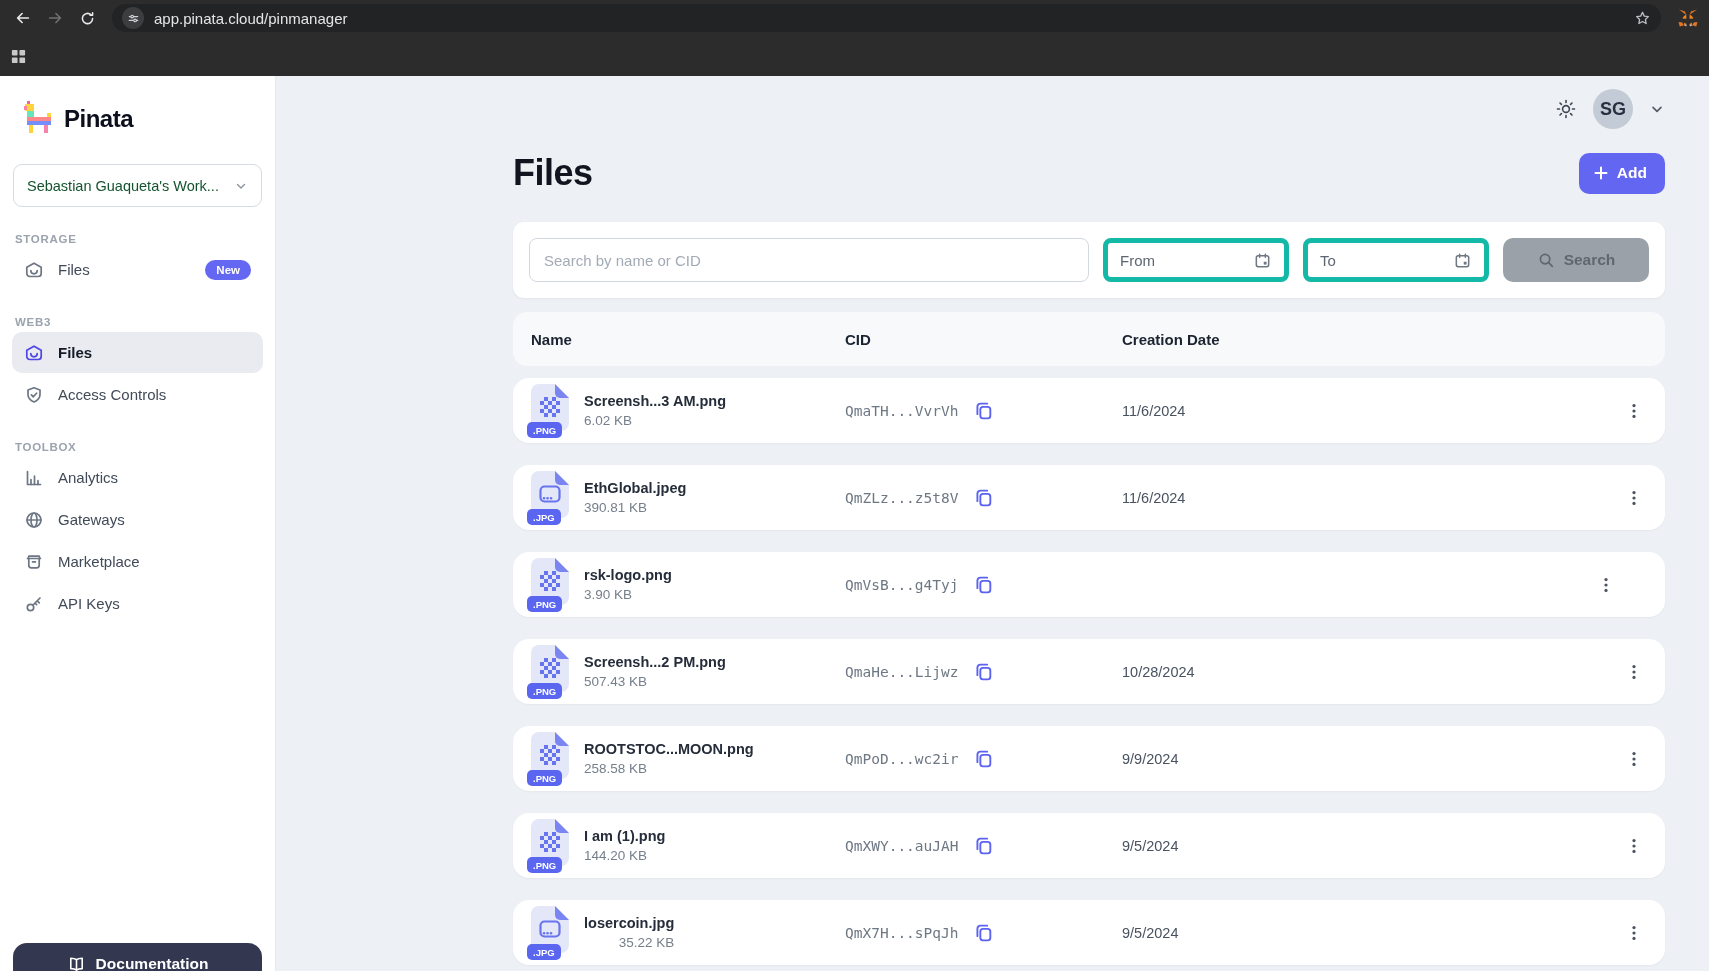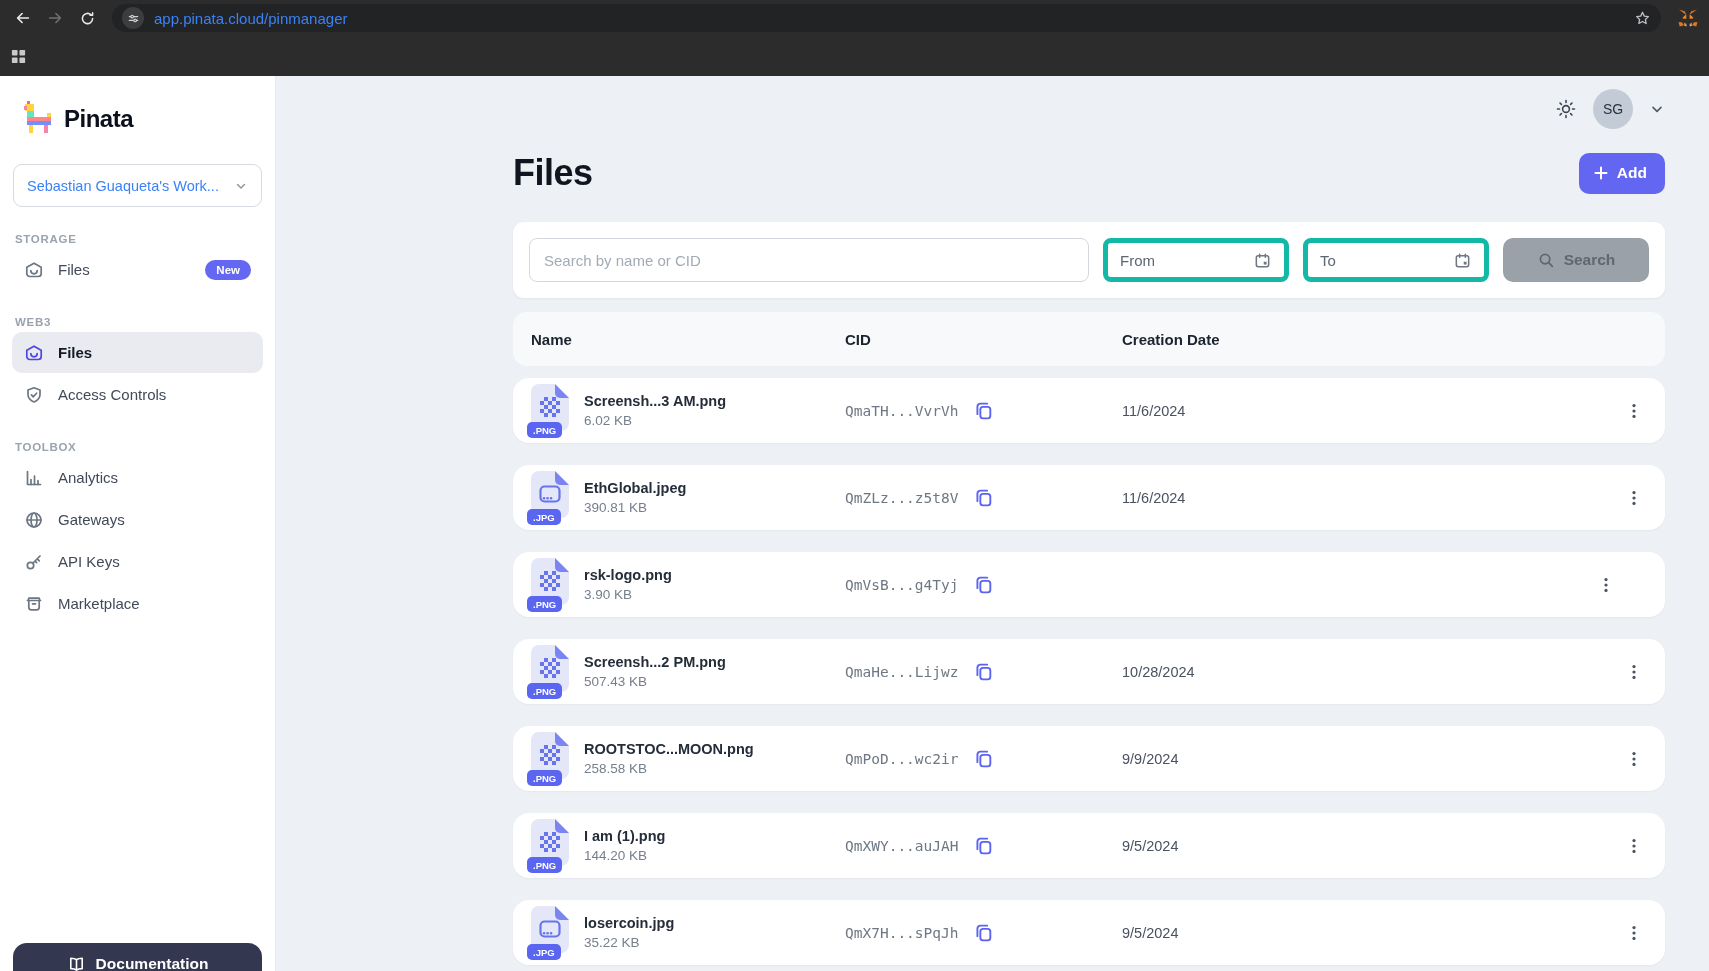--- a/index.html
+++ b/index.html
@@ -9,37 +9,37 @@
   
   .chrome { height:76px; background:#2d2c2c; }
   .toolbar { height:36px; display:flex; align-items:center; padding:0 10px; gap:6px; }
   .nav-btn { width:26px; height:26px; display:flex; align-items:center; justify-content:center;
              color:#e8eaed; border-radius:50%; flex:0 0 auto; }
   .nav-btn.dim { color:#6f7072; }
   .url-pill { flex:1; height:28px; background:#222325; border-radius:14px; display:flex;
               align-items:center; padding:0 10px; gap:10px; margin:0 6px; }
   .site-chip { width:22px; height:22px; border-radius:50%; background:#3c3d3f; display:flex;
                align-items:center; justify-content:center; color:#cfd2d6; flex:0 0 auto; }
-  .url-text { color:#3b82f6; font-size:15px; flex:1; }
+  .url-text { color:#e5e5e5; font-size:15px; flex:1; }
   .star { color:#bdc1c6; display:flex; }
   .ext { margin-left:4px; display:flex; }
   .bookmarks { height:40px; display:flex; align-items:center; padding:0 10px; }
   .apps-grid { color:#c8c9cb; display:flex; }
 
   
   .app { height:895px; display:flex; background:#edf0f4; position:relative; }
 
   
   .sidebar { width:276px; background:#ffffff; border-right:1px solid #e6e9ee; position:relative;
              flex:0 0 auto; overflow:hidden; }
   .brand { display:flex; align-items:center; gap:10px; margin:24px 0 0 24px; }
   .brand-name { font-size:24px; font-weight:800; color:#0c0f1c; letter-spacing:-0.5px; }
   .workspace { margin:26px 13px 0; height:43px; border:1px solid #d6dbe1; border-radius:9px;
                display:flex; align-items:center; justify-content:space-between; padding:0 13px;
-               font-size:14.5px; color:#3b82f6; cursor:pointer; }
+               font-size:14.5px; color:#14532d; cursor:pointer; }
   .workspace .chev { color:#8a93a0; display:flex; }
   .section-label { margin:26px 0 4px 15px; font-size:11.5px; font-weight:700; color:#9aa3ae;
                    letter-spacing:0.06em; }
   .nav-item { height:41px; margin:1px 12px; border-radius:10px; display:flex; align-items:center;
               gap:14px; padding:0 12px; color:#414a58; font-size:15px; cursor:pointer; }
   .nav-item .ni-icon { color:#6d7683; display:flex; flex:0 0 auto; }
   .nav-item.active { background:#e9ebf0; color:#141b26; font-weight:700; }
   .nav-item.active .ni-icon { color:#4f46e5; }
   .badge-new { margin-left:auto; background:#6467f2; color:#fff; font-size:11.5px; font-weight:600;
                padding:4px 11px; border-radius:999px; }
@@ -48,21 +48,21 @@
              justify-content:center; gap:10px; padding-top:12px; font-size:15.5px; font-weight:600;
              cursor:pointer; }
   .doc-btn .ni-icon { color:#fff; display:flex; }
 
   
   .main { flex:1; padding:0 44px 0 237px; min-width:0; }
   .topbar { margin-top:12px; height:42px; display:flex; justify-content:flex-end; align-items:center;
             gap:16px; }
   .theme-btn { color:#3f4754; display:flex; cursor:pointer; }
   .avatar { width:40px; height:40px; border-radius:50%; background:#c3ccd6; color:#273041;
-            font-size:14px; font-weight:400; display:flex; align-items:center; justify-content:center;
+            font-size:18px; font-weight:700; display:flex; align-items:center; justify-content:center;
             cursor:pointer; }
   .acct-chev { color:#515a66; display:flex; cursor:pointer; }
 
   .page-head { margin-top:22px; display:flex; justify-content:space-between; align-items:center; }
   .page-title { font-size:36px; font-weight:700; color:#10151f; letter-spacing:-0.5px; }
   .add-btn { height:41px; padding:0 18px 0 14px; background:#6366f1; color:#fff; border:none;
              border-radius:10px; font-size:15.5px; font-weight:600; display:flex; align-items:center;
              gap:8px; cursor:pointer; font-family:inherit; }
 
   .filter-card { margin-top:28px; background:#fff; border-radius:11px; padding:16px; display:flex;
@@ -250,33 +250,33 @@
             <circle cx="10" cy="10" r="7"></circle>
             <ellipse cx="10" cy="10" rx="3" ry="7"></ellipse>
             <path d="M3 10h14"></path>
           </svg>
       </span>
       <span>Gateways</span>
     </div>
     <div class="nav-item">
       <span class="ni-icon">
         <svg width="20" height="20" viewBox="0 0 20 20" fill="none" stroke="currentColor" stroke-width="1.7" stroke-linecap="round" stroke-linejoin="round">
+            <path d="M3.5 6.5h13M4 6.5l.8-2.3h10.4l.8 2.3M4.8 6.5v6.7a2.6 2.6 0 0 0 2.6 2.6h5.2a2.6 2.6 0 0 0 2.6-2.6V6.5M8.5 9.8h3"></path>
+          </svg>
+      </span>
+      <span>Marketplace</span>
+    </div>
+    <div class="nav-item">
+      <span class="ni-icon">
+        <svg width="20" height="20" viewBox="0 0 20 20" fill="none" stroke="currentColor" stroke-width="1.7" stroke-linecap="round" stroke-linejoin="round">
             <circle cx="6.5" cy="13.5" r="3.2"></circle>
             <path d="M9 11l7-7M13.2 6.8l2.1 2.1M11 9l1.6 1.6"></path>
           </svg>
       </span>
       <span>API Keys</span>
-    </div>
-    <div class="nav-item">
-      <span class="ni-icon">
-        <svg width="20" height="20" viewBox="0 0 20 20" fill="none" stroke="currentColor" stroke-width="1.7" stroke-linecap="round" stroke-linejoin="round">
-            <path d="M3.5 6.5h13M4 6.5l.8-2.3h10.4l.8 2.3M4.8 6.5v6.7a2.6 2.6 0 0 0 2.6 2.6h5.2a2.6 2.6 0 0 0 2.6-2.6V6.5M8.5 9.8h3"></path>
-          </svg>
-      </span>
-      <span>Marketplace</span>
     </div>
 
     <div class="doc-btn">
       <span class="ni-icon">
         <svg width="19" height="19" viewBox="0 0 20 20" fill="none" stroke="currentColor" stroke-width="1.7" stroke-linecap="round" stroke-linejoin="round">
             <path d="M10 5c-1.5-1.2-3.5-1.6-6-1.6v11c2.5 0 4.5.4 6 1.6 1.5-1.2 3.5-1.6 6-1.6v-11c-2.5 0-4.5.4-6 1.6zM10 5v11"></path>
           </svg>
       </span>
       <span>Documentation</span>
     </div>
@@ -570,21 +570,21 @@
         </svg>
 
         <span class="glyph-photo">
           <svg width="22" height="19" viewBox="0 0 22 19" fill="none" stroke="#6874ee" stroke-width="2.2" stroke-linecap="round">
                   <rect x="1.5" y="1.5" width="19" height="15" rx="4"></rect>
                   <path d="M5 13.2h.1M8.5 13.2h.1M12 13.2h.1" stroke-width="2.6"></path>
                 </svg>
         </span>
         <span class="file-badge">.JPG</span>
       </span>
-      <span style="min-width:0;">
+      <span style="min-width:0;text-align:right;">
         <div class="fname">losercoin.jpg</div>
         <div class="fsize">35.22 KB</div>
       </span>
     </div>
     <div class="cid-cell">
       <span class="cid-text">QmX7H...sPqJh</span>
       <button class="copy-btn">
         <svg width="21" height="21" viewBox="0 0 20 20" fill="none" stroke="currentColor" stroke-width="1.8" stroke-linecap="round" stroke-linejoin="round">
                 <rect x="7" y="6.5" width="9.5" height="11" rx="2.5"></rect>
                 <path d="M13.5 3.5H7a2.8 2.8 0 0 0-2.8 2.8v7.2"></path>

